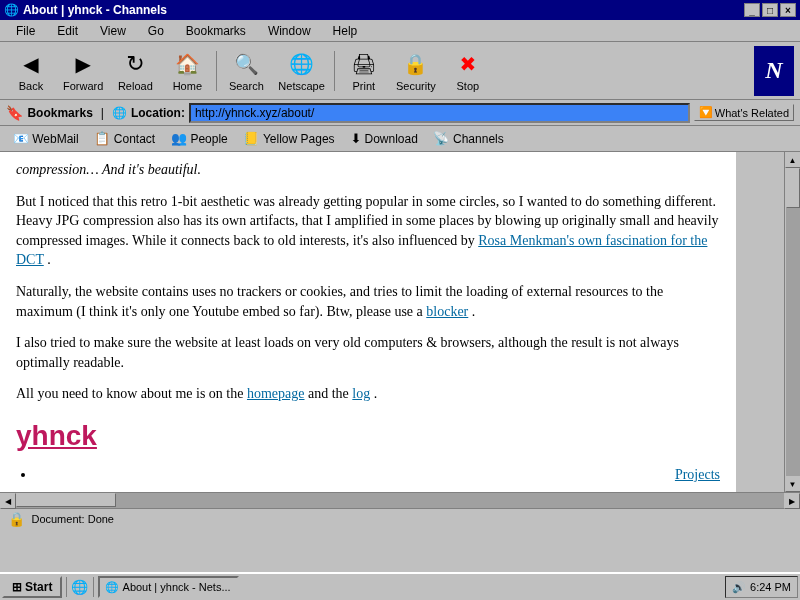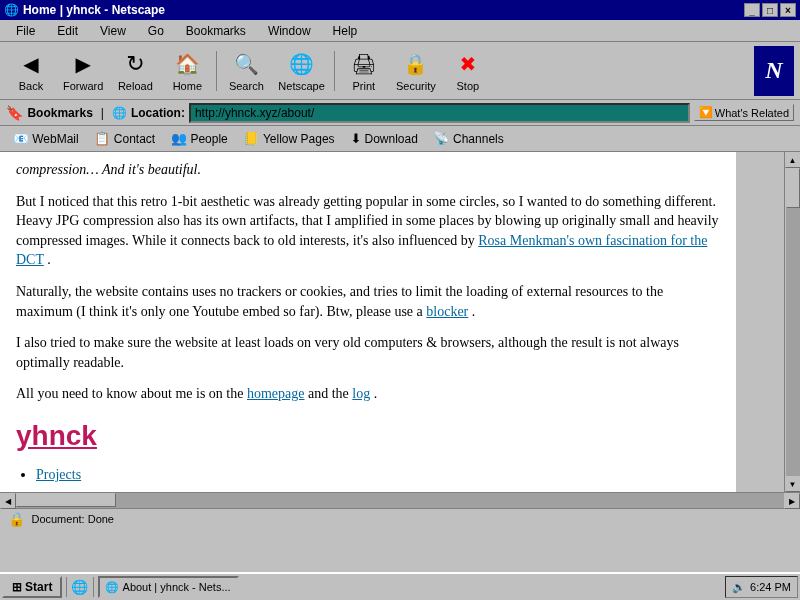--- a/index.html
+++ b/index.html
@@ -103,21 +103,21 @@
       height: 26px;
       border-bottom: 1px solid #808080;
       gap: 4px;
     }
     .bookmark-icon { font-size: 14px; color: #4040c0; }
     .location-label { font-size: 12px; font-weight: bold; }
     .location-input {
       flex: 1;
       height: 20px;
       border: 2px inset #808080;
-      background: #0f766e;
+      background: #3b82f6;
       font-size: 12px;
       padding: 0 4px;
     }
     .whats-related {
       font-size: 11px;
       background: #c0c0c0;
       border: 1px outset #c0c0c0;
       padding: 1px 4px;
       cursor: pointer;
       display: flex; align-items: center; gap: 2px;
@@ -156,21 +156,21 @@
     .content p { margin-bottom: 12px; }
     .content a { color: #0369a1; text-decoration: underline; }
     .content h2 {
       font-family: Arial, sans-serif;
       color: #be185d;
       text-decoration: underline;
       font-size: 28px;
       margin-bottom: 10px;
       margin-top: 8px;
     }
-    .content ul { margin-left: 20px; }
+    .content ul { margin-left: 20px; text-align: right; }
     .content ul li { margin-bottom: 4px; }
 
     
     .scrollbar-v {
       width: 16px;
       background: #c0c0c0;
       border-left: 1px solid #808080;
       display: flex; flex-direction: column; align-items: center;
     }
     .scroll-btn {
@@ -272,21 +272,21 @@
       border: 1px inset #808080;
       font-size: 11px;
     }
   </style>
 </head>
 <body>
 
 <div class="title-bar">
   <div class="title-bar-left">
     <span style="font-size:12px;">🌐</span>
-    <span>Home | yhnck - Netscape</span>
+    <span>About | yhnck - Channels</span>
   </div>
   <div class="title-bar-right">
     <div class="title-btn">_</div>
     <div class="title-btn">□</div>
     <div class="title-btn">×</div>
   </div>
 </div>
 
 <div class="menu-bar">
   <span class="menu-item">File</span>

